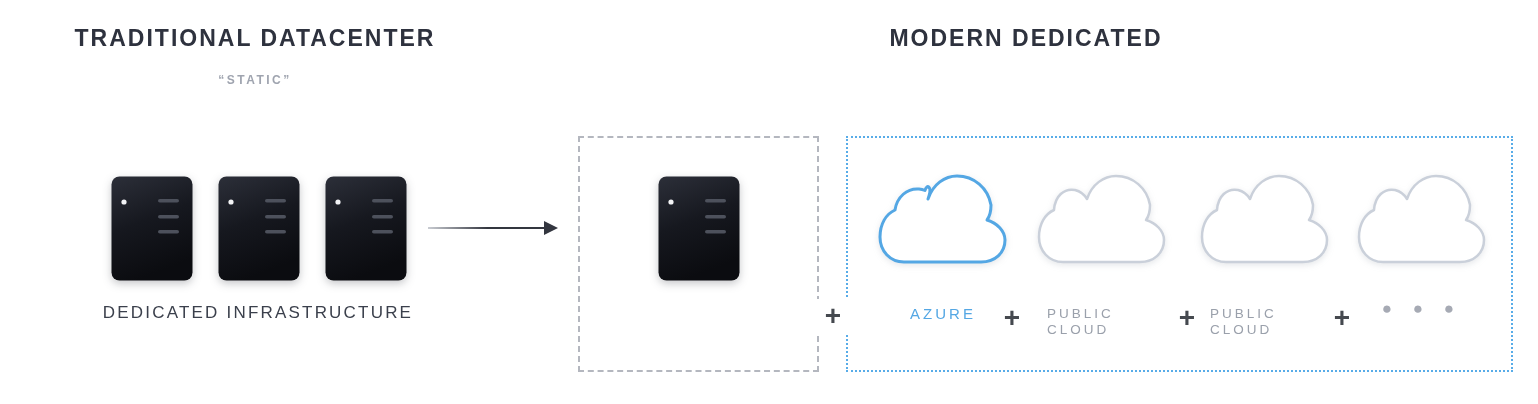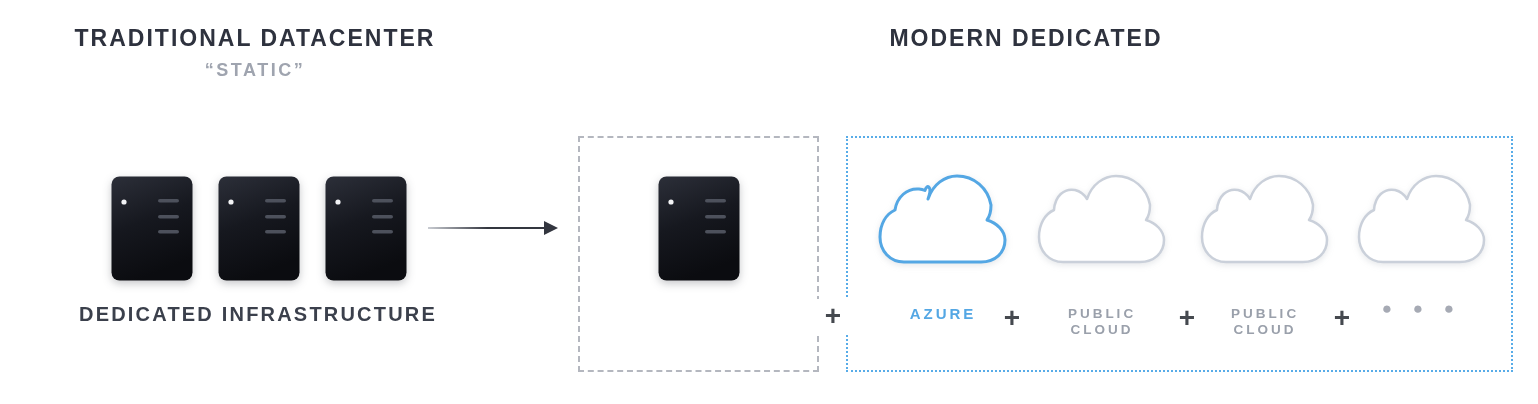--- a/index.html
+++ b/index.html
@@ -15,31 +15,31 @@
 
   
   .section-header { position: absolute; top: 26px; width: 400px; text-align: center; }
   .section-header.trad { left: 55px; }
   .section-header.modern { left: 826px; }
   .section-title {
     font-size: 23px; font-weight: 700; letter-spacing: 2px;
     color: var(--heading, #2e323e); line-height: 24px; white-space: nowrap;
   }
   .section-subtitle {
-    margin-top: 13px; font-size: 18px; font-weight: 700; letter-spacing: 2.5px;
+    margin-top: 23px; font-size: 12px; font-weight: 700; letter-spacing: 2.5px;
     color: var(--subtitle, #9fa4af); line-height: 14px;
   }
 
   
   .servers-row { position: absolute; left: 110px; top: 175px; display: flex; gap: 23px; }
   .server-svg { display: block; filter: drop-shadow(0 3px 4px rgba(25,28,38,0.25)); }
 
   
   .big-label {
-    font-size: 20px; font-weight: 700; letter-spacing: 2.2px;
+    font-size: 17px; font-weight: 400; letter-spacing: 2.2px;
     color: var(--label, #3b404c); text-align: center; white-space: nowrap;
   }
   .trad-label { position: absolute; left: 53px; top: 303px; width: 410px; }
 
   
   .arrow { position: absolute; left: 428px; top: 221px; width: 130px; height: 14px; }
   .arrow-line {
     position: absolute; left: 0; right: 11px; top: 6px; height: 2px;
     background: linear-gradient(to right, #c9ccd2, #33363f 50%);
   }
@@ -78,22 +78,22 @@
     display: flex; flex-direction: column; align-items: center;
   }
   .cloud-item.c1 { left: 20px; }
   .cloud-item.c2 { left: 179px; }
   .cloud-item.c3 { left: 342px; }
   .cloud-item.c4 { left: 499px; }
   .cloud-svg { display: block; filter: drop-shadow(0 2px 3px rgba(110,120,140,0.18)); }
   .cloud-path { fill: #ffffff; stroke: var(--cloud_outline, #cad0da); stroke-width: 2.5; stroke-linejoin: round; }
   .cloud-item.azure .cloud-path { stroke: var(--azure_blue, #54a7e4); stroke-width: 3; }
   .cloud-label {
-    margin-top: 36px; font-size: 13.5px; font-weight: 700; letter-spacing: 3px;
-    color: var(--public_text, #9aa0ab); text-align: center; line-height: 16px; max-width: 110px;
+    margin-top: 36px; font-size: 13.5px; font-weight: 400; letter-spacing: 3px;
+    color: var(--public_text, #9aa0ab); line-height: 16px; max-width: 110px;
   }
   .cloud-label.azure-label { font-size: 15px; color: var(--azure_blue, #54a7e4); letter-spacing: 3px; }
   .cloud-label.ellipsis-label {
     margin-top: 31px; font-size: 17px; letter-spacing: 8px;
     color: var(--dots, #a6aab4); white-space: nowrap; max-width: none;
   }
   .plus-in-box { position: absolute; top: 165px; width: 30px; }
   .plus-in-box.p1 { left: 149px; }
   .plus-in-box.p2 { left: 324px; }
   .plus-in-box.p3 { left: 479px; }

